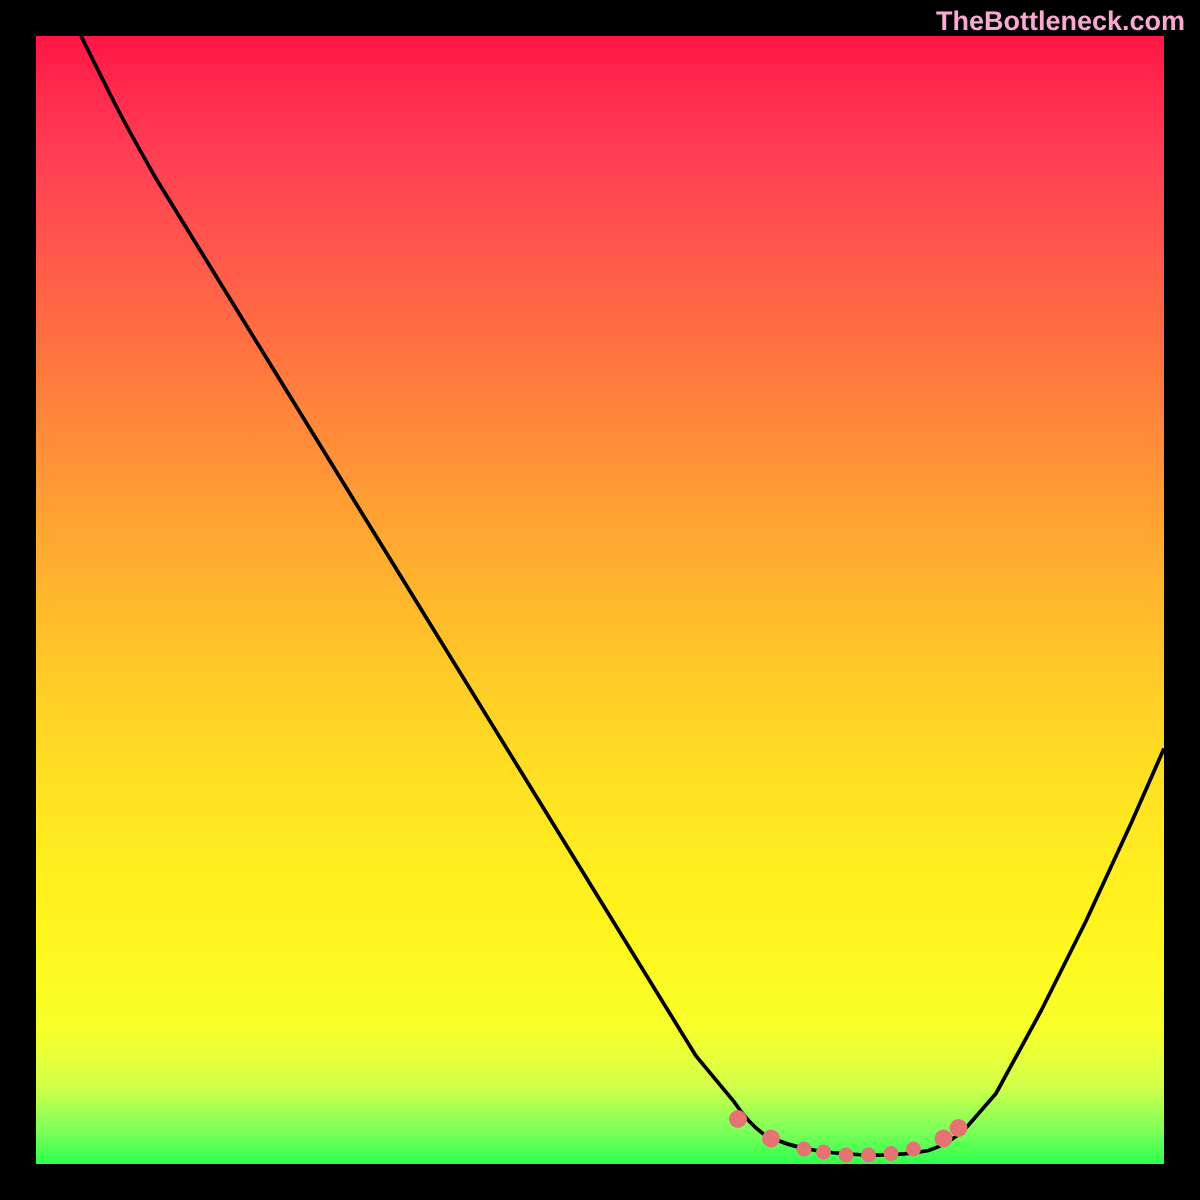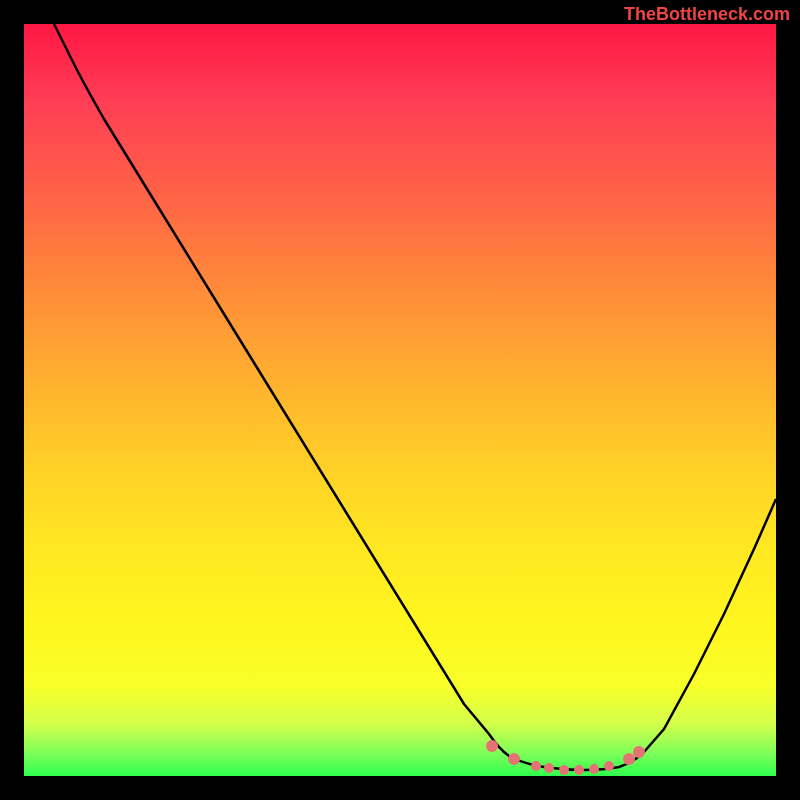--- a/index.html
+++ b/index.html
@@ -11,21 +11,21 @@
       width: 800px;
       height: 800px;
       background: #000;
       position: relative;
       font-family: Arial, sans-serif;
     }
     .watermark {
       position: absolute;
       top: 4px;
       right: 10px;
-      color: #ef4444;
+      color: #f9a8d4;
       font-size: 18px;
       font-weight: bold;
       z-index: 10;
     }
     .chart-area {
       position: absolute;
       top: 24px;
       left: 24px;
       width: 752px;
       height: 752px;

